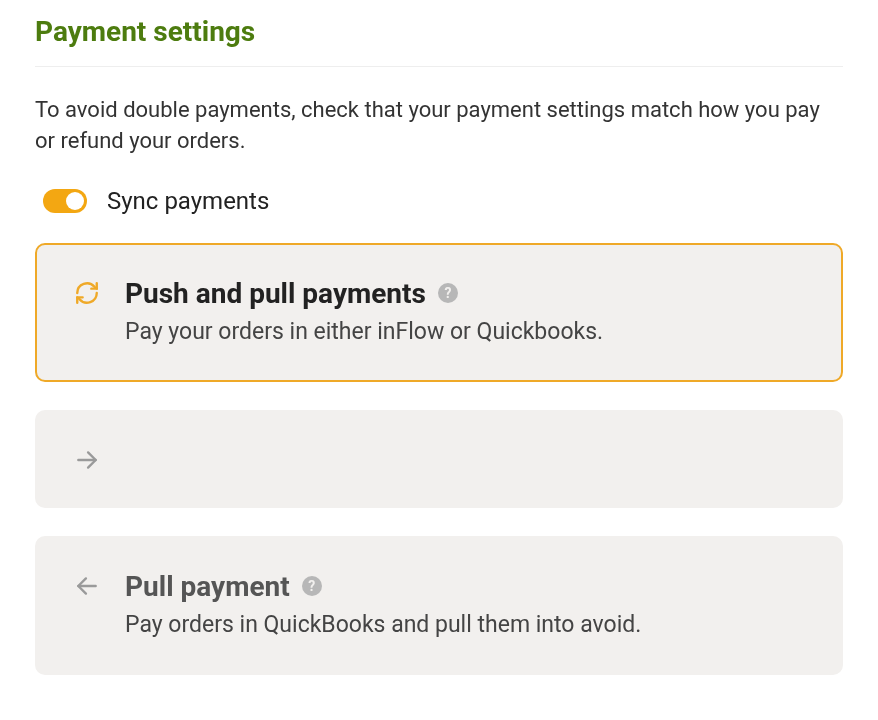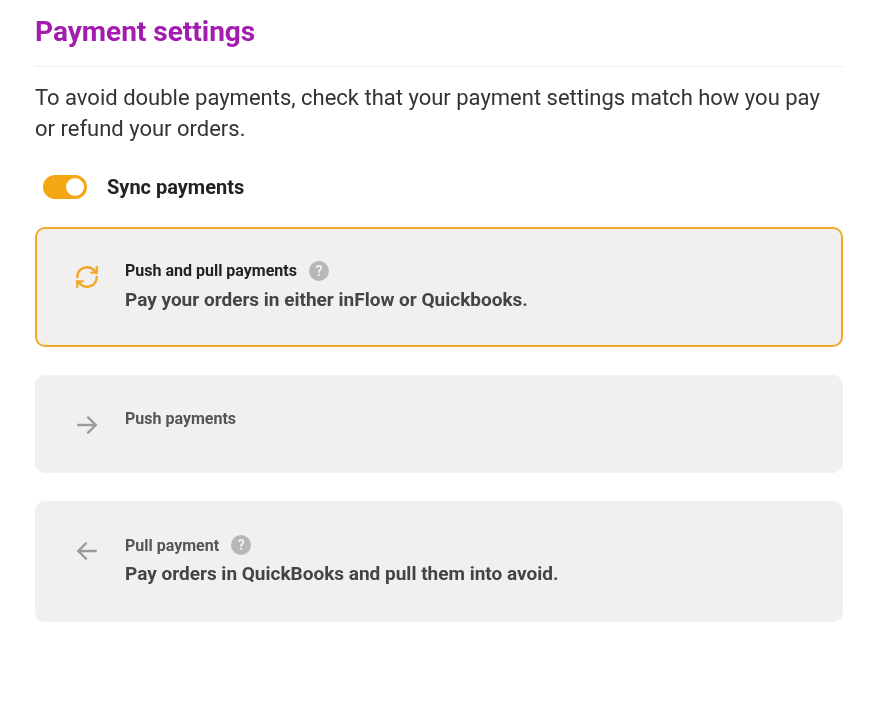--- a/index.html
+++ b/index.html
@@ -10,24 +10,24 @@
     body {
       font-family: -apple-system, BlinkMacSystemFont, "Segoe UI", Roboto, "Helvetica Neue", Arial, sans-serif;
       background: #ffffff;
       padding: 15px 35px 35px 35px;
       color: #222222;
       width: 878px;
     }
     .page-title {
       font-size: 28px;
       font-weight: 700;
-      color: #a21caf;
+      color: #4d7c0f;
       padding-bottom: 18px;
       border-bottom: 1px solid #eeeeee;
-      margin-bottom: 16px;
+      margin-bottom: 28px;
     }
     .intro-text {
       font-size: 22px;
       line-height: 1.4;
       color: #333333;
       margin-bottom: 30px;
     }
     .sync-row {
       display: flex;
       align-items: center;
@@ -47,22 +47,22 @@
     .toggle-knob {
       position: absolute;
       top: 3px;
       right: 3px;
       width: 18px;
       height: 18px;
       background: #ffffff;
       border-radius: 50%;
     }
     .sync-label {
-      font-size: 20px;
-      font-weight: 700;
+      font-size: 24px;
+      font-weight: 400;
       color: #222222;
     }
     .option-card {
       display: flex;
       align-items: flex-start;
       gap: 24px;
       padding: 32px 36px;
       border-radius: 10px;
       margin-bottom: 28px;
       cursor: pointer;
@@ -87,21 +87,21 @@
     .option-body {
       flex: 1;
     }
     .option-title-row {
       display: flex;
       align-items: center;
       gap: 12px;
       margin-bottom: 6px;
     }
     .option-title {
-      font-size: 16px;
+      font-size: 28px;
       font-weight: 700;
     }
     .option-card.selected .option-title {
       color: #222222;
     }
     .option-card.unselected .option-title {
       color: #555555;
     }
     .help-icon {
       width: 20px;
@@ -110,24 +110,23 @@
       background: #b7b7b7;
       color: #f2f0ee;
       font-size: 14px;
       font-weight: 700;
       display: flex;
       align-items: center;
       justify-content: center;
       cursor: pointer;
     }
     .option-desc {
-      font-size: 19px;
+      font-size: 23px;
       color: #444444;
       line-height: 1.4;
-      font-weight: bold;
     }
   </style>
 </head>
 <body>
 
 <h1 class="page-title">Payment settings</h1>
 
 <p class="intro-text">To avoid double payments, check that your payment settings match how you pay or refund your orders.</p>
 
 <div class="sync-row">
@@ -156,23 +155,20 @@
 </div>
 
 <div class="option-card unselected">
   <div class="option-icon">
     <svg viewBox="0 0 24 24" width="26" height="26" fill="none" stroke="#9a9a9a" stroke-width="2.2" stroke-linecap="round" stroke-linejoin="round">
       <line x1="4" y1="12" x2="20" y2="12"></line>
       <polyline points="13 5 20 12 13 19"></polyline>
     </svg>
   </div>
   <div class="option-body">
-    <div class="option-title-row">
-      <span class="option-title">Push payments</span>
-    </div>
   </div>
 </div>
 
 <div class="option-card unselected">
   <div class="option-icon">
     <svg viewBox="0 0 24 24" width="26" height="26" fill="none" stroke="#9a9a9a" stroke-width="2.2" stroke-linecap="round" stroke-linejoin="round">
       <line x1="20" y1="12" x2="4" y2="12"></line>
       <polyline points="11 5 4 12 11 19"></polyline>
     </svg>
   </div>

